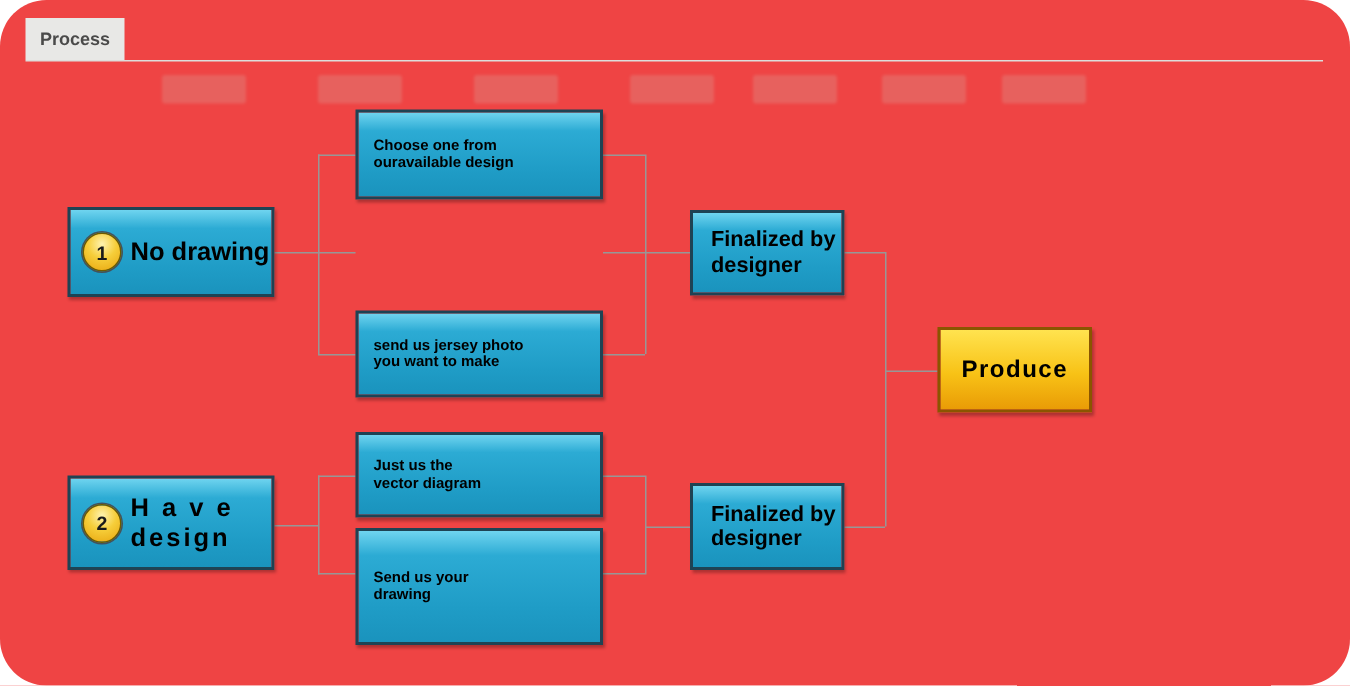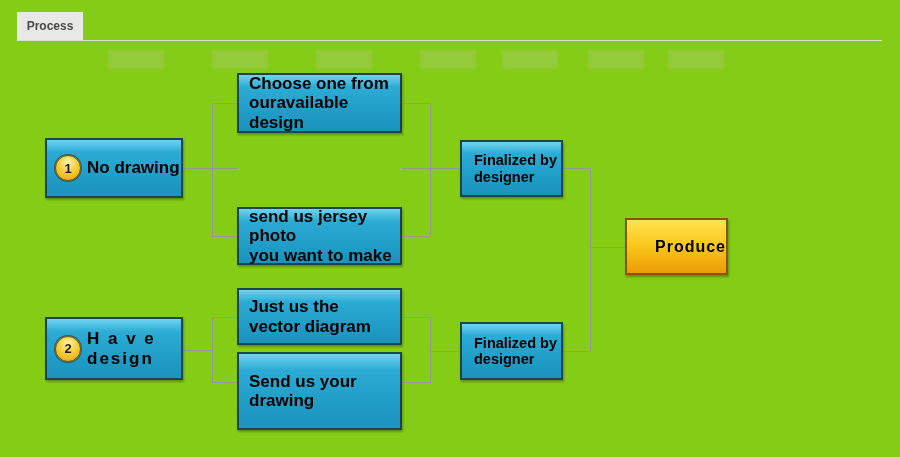--- a/index.html
+++ b/index.html
@@ -1,19 +1,19 @@
 <!DOCTYPE html>
 <html><head>
 <meta charset="utf-8">
 <style>
   * { margin:0; padding:0; box-sizing:border-box; }
   html,body { background:#fff; }
   .page {
-    position:relative; width:900px; height:457px; background:#84cc16;
-    font-family:"Liberation Sans", sans-serif; overflow:hidden;
+    position:relative; width:900px; height:457px; background:#ef4444;
+    font-family:"Liberation Sans", sans-serif; overflow:hidden;border-radius:31px;
   }
   
   .tab {
     position:absolute; left:17px; top:12px; width:66px; height:28px;
     background:#e8e8e6; color:#4a4a4a; font-size:12px; font-weight:bold;
     display:flex; align-items:center; justify-content:center; cursor:pointer;
   }
   .tab-rule {
     position:absolute; left:17px; top:40px; width:865px; height:1px; background:#dddddb;
   }
@@ -24,32 +24,32 @@
   }
   
   .box {
     position:absolute; border:2px solid #1e4354; color:#000; font-weight:bold;
     background:linear-gradient(180deg,#6fd4ef 0%, #2cabd4 22%, #1f9cc6 70%, #1a93bd 100%);
     box-shadow:1px 2px 2px rgba(0,0,0,0.28);
     display:flex; align-items:center;
   }
   .box-label { white-space:pre-line; line-height:1.12; }
   .src { padding-left:8px; gap:6px; font-size:17px; }
-  .opt { padding-left:10px; font-size:17px; }
+  .opt { padding-left:10px; font-size:10px; }
   .res { padding-left:8px; font-size:14.5px;justify-content:center; }
   .num-circle {
     flex:0 0 auto; width:26px; height:26px; border-radius:50%;
     background:radial-gradient(circle at 50% 28%, #fff3b0 0%, #f6ce3a 45%, #e8a50e 100%);
     border:1px solid #6e5a00; box-shadow:0 0 0 1px #45525a;
     display:flex; align-items:center; justify-content:center;
     font-size:13px; font-weight:bold; color:#1a1a1a;
   }
   .produce {
     background:linear-gradient(180deg,#ffe34f 0%, #f8c216 55%, #e99b06 100%);
-    border:2px solid #8a5500; justify-content:flex-end; padding-left:0;
+    border:2px solid #8a5500; justify-content:center; padding-left:0;
     font-size:16px; letter-spacing:1px;
   }
   
   .hl, .vl { position:absolute; background:#979797; }
   .hl { height:1px; }
   .vl { width:1px; }
   #box-no-design   { left:45px;  top:138px; width:138px; height:60px; }
   #box-have-design { left:45px;  top:317px; width:138px; height:63px; }
   #box-have-design .box-label { letter-spacing:2px; }
   #box-choose      { left:237px; top:73px;  width:165px; height:60px; }

